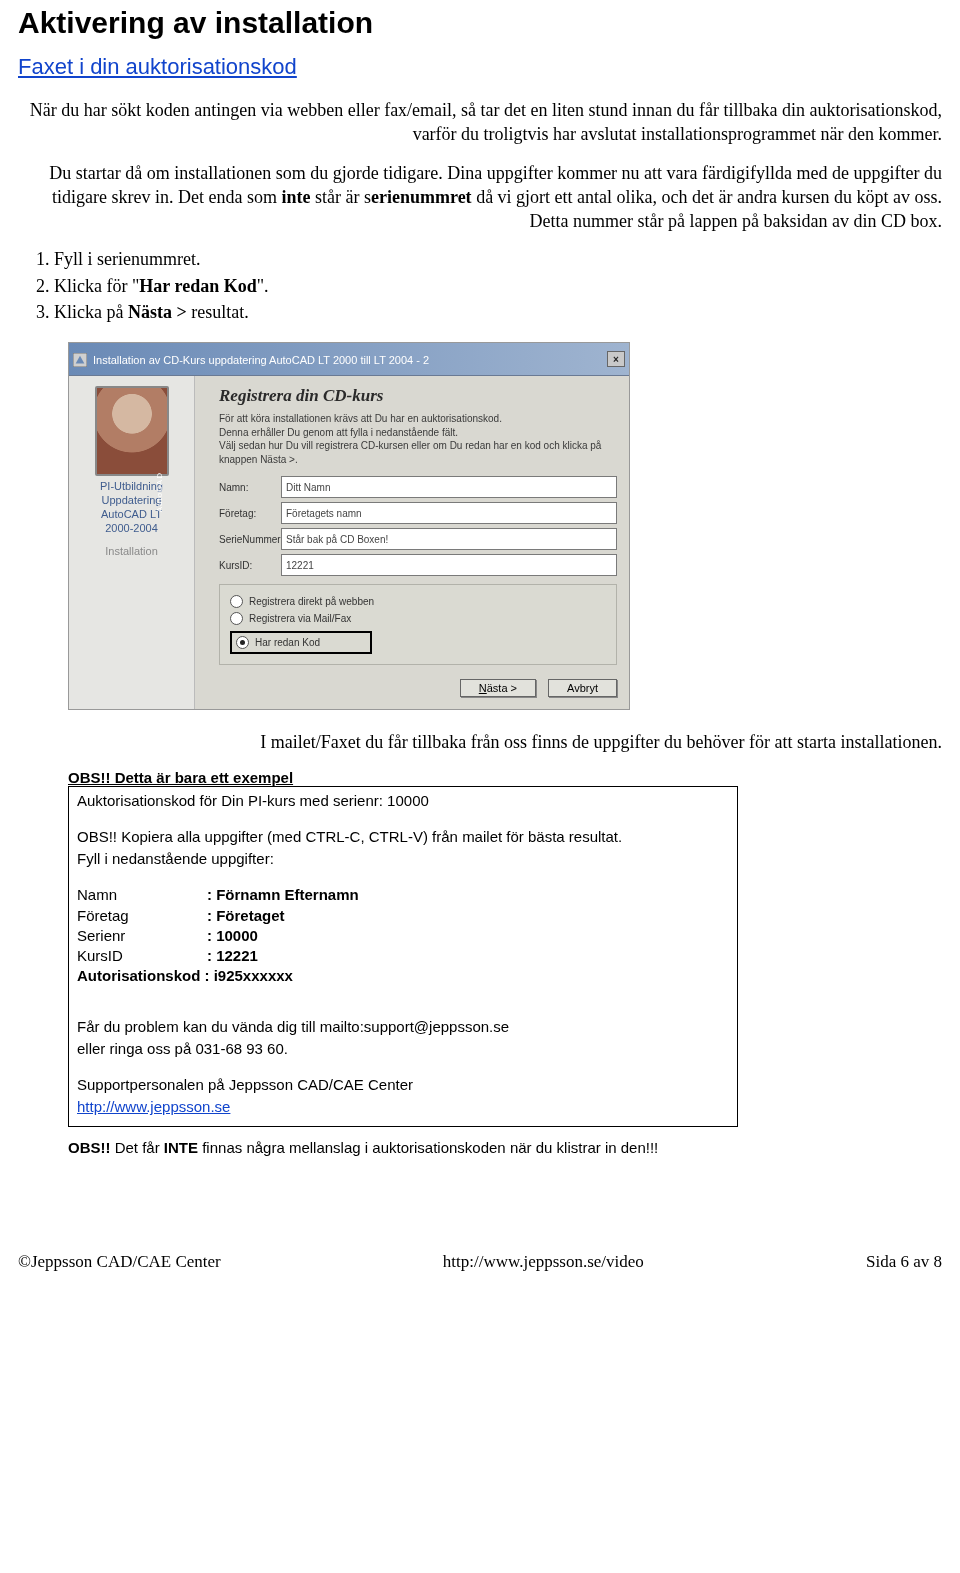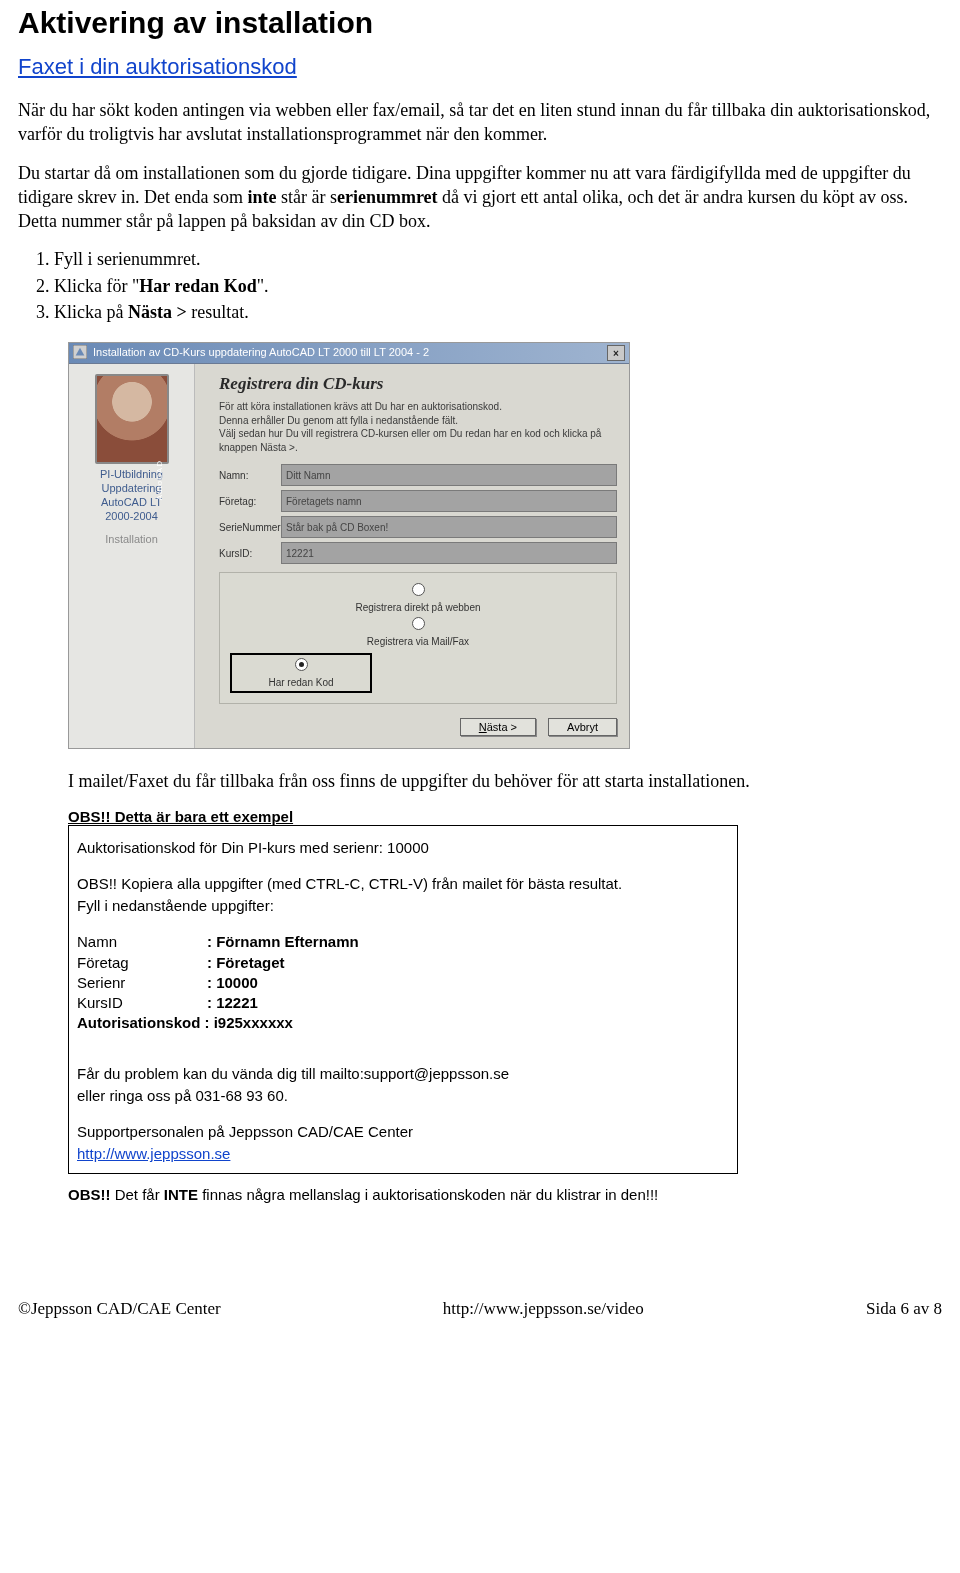--- a/index.html
+++ b/index.html
@@ -22,20 +22,21 @@
     font-family: Arial, Helvetica, sans-serif;
     color: #1144cc;
     font-size: 22px;
     font-weight: normal;
     text-decoration: underline;
     margin: 0 0 18px 0;
   }
   p.body {
     margin: 0 0 14px 0;
     line-height: 1.35;
+    text-align: right;
   }
   ol.steps {
     margin: 6px 0 18px 36px;
     padding: 0;
   }
   ol.steps li {
     margin: 2px 0;
     line-height: 1.35;
   }
   .bold { font-weight: bold; }
@@ -45,27 +46,27 @@
     width: 560px;
     margin: 6px 0 20px 50px;
     border: 1px solid #999;
     background: #d9d8d1;
     font-family: Tahoma, Arial, sans-serif;
     font-size: 11px;
     color: #333;
   }
   .shot .titlebar {
     display:flex;
-    align-items:flex-start;
+    align-items:flex-end;
     justify-content:space-between;
     background: linear-gradient(to right,#6a8ab6,#9fb4d0);
     color:#fff;
     font-family: Tahoma, Arial, sans-serif;
     font-size:11px;
-    padding:2px 4px;
+    padding:8px 4px;
     border-bottom:1px solid #6a7a94;
   }
   .shot .titlebar .ttl { display:flex; align-items:center; gap:6px;}
   .shot .titlebar .ttl svg { width:14px; height:14px; }
   .shot .titlebar .close {
     width:16px; height:14px; background:#c9c9c9;
     border:1px solid #666; display:flex; align-items:center; justify-content:center;
     font-size:10px; font-weight:bold; color:#222;
   }
   .shot .row { display:flex; }
@@ -116,33 +117,33 @@
     line-height:1.35;
     margin-bottom:10px;
   }
   .shot .form-row{
     display:flex;align-items:center;margin:4px 0;
   }
   .shot .form-row .flabel{
     width:62px;font-size:10px;color:#333;
   }
   .shot .form-row input{
-    flex:1;border:1px solid #7a7a7a;background:#a3a3a3;
+    flex:1;border:1px solid #7a7a7a;background:#ffffff;
     font-size:10px;padding:2px 4px;height:16px;box-sizing:content-box;
     color:#444;
   }
   .shot .opts{
     border:1px solid #b2b2aa;
     margin-top:8px;
     padding:6px 10px;
     background:#dadad2;
   }
   .shot .opt{
     display:flex;align-items:center;gap:6px;
-    font-size:10px;color:#333;margin:4px 0;flex-direction:column;
+    font-size:10px;color:#333;margin:4px 0;
   }
   .shot .opt .radio{
     width:11px;height:11px;border:1px solid #555;border-radius:50%;
     background:#fff;display:flex;align-items:center;justify-content:center;
   }
   .shot .opt .radio.sel::after{
     content:"";width:5px;height:5px;border-radius:50%;background:#222;
   }
   .shot .opt.boxed{
     border:2px solid #000;padding:3px 4px;margin-top:6px;
@@ -169,21 +170,21 @@
   .obswarn{
     font-family: Arial, Helvetica, sans-serif;
     font-weight:bold;
     font-size:15px;
     text-decoration:underline;
     margin:14px 0 0 0;
   }
   .mailbox{
     border:1.5px solid #000;
     width:670px;
-    padding:12px 8px 8px 8px;
+    padding:4px 8px 8px 8px;
     font-family: Arial, Helvetica, sans-serif;
     font-size:15px;
     line-height:1.35;
     box-sizing:border-box;
   }
   .mailbox .mrow{margin:0 0 2px 0;}
   .mailbox .gap{height:14px;}
   .mailbox .two{ display:flex; }
   .mailbox .two .k{ width:130px; }
   a.link{ color:#1144cc; text-decoration:underline; }

